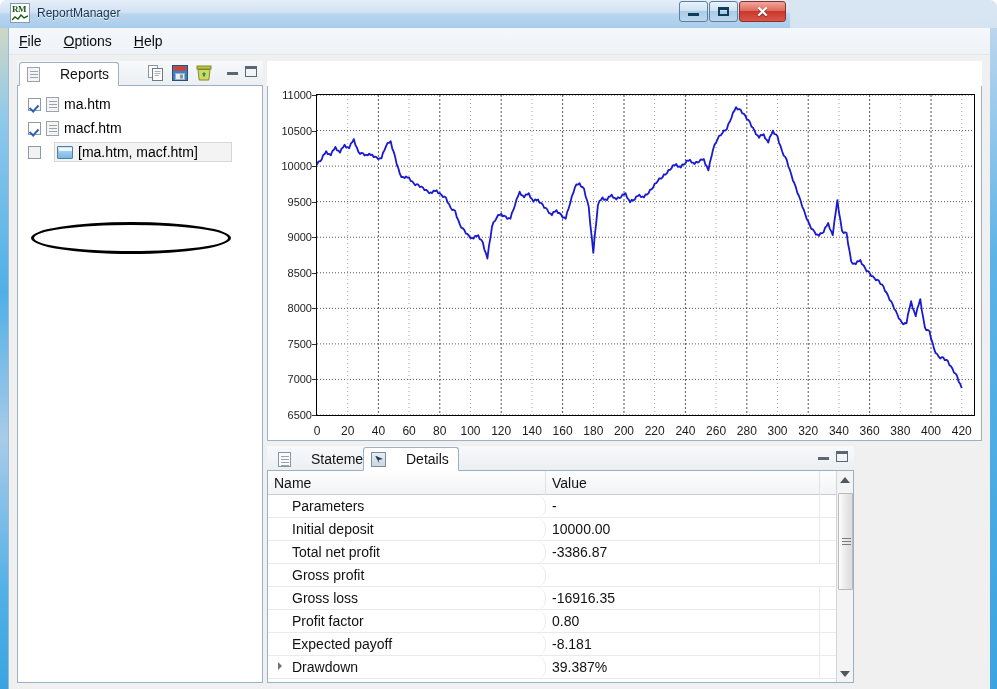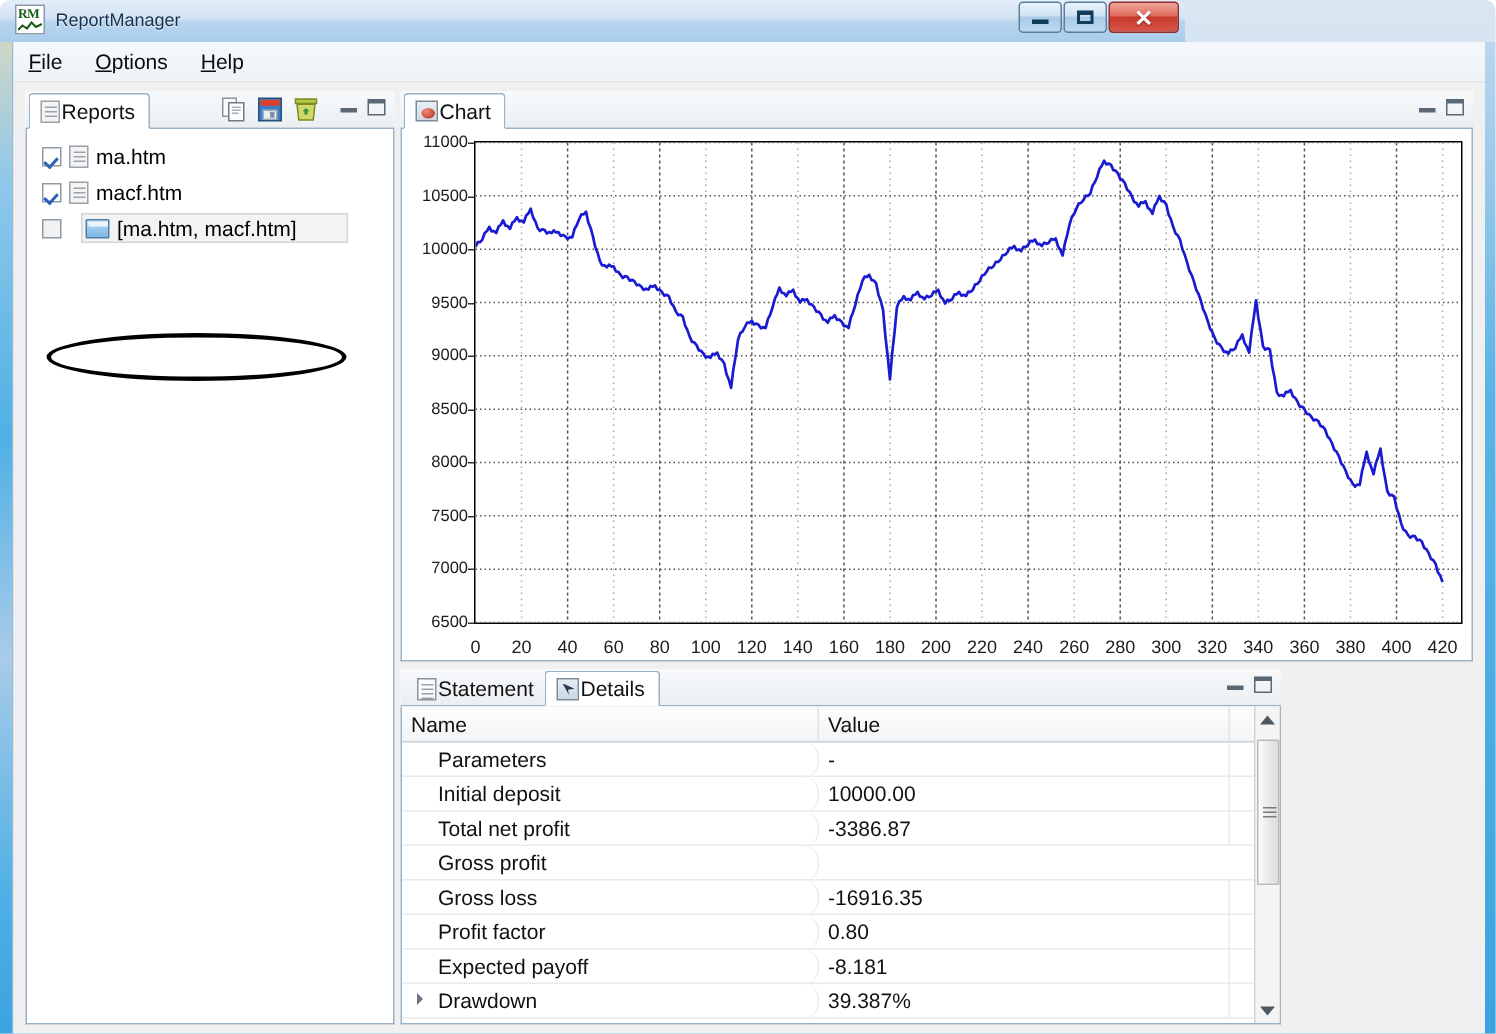--- a/index.html
+++ b/index.html
@@ -69,21 +69,21 @@
 
   
   .panel { position: absolute; background: #ffffff; }
   .panel-tabbar {
     position: absolute; left: 0; top: 0; height: 25px; width: 100%;
     background: linear-gradient(to bottom,#f7f9fb 0%, #eceff2 100%);
     border-bottom: 1px solid #9ab0c4;
   }
   .tab {
     position: absolute; top: 1px; height: 24px;
-    display: flex; align-items: center; gap: 1px; padding: 0 9px 0 7px;
+    display: flex; align-items: center; gap: 20px; padding: 0 9px 0 7px;
     font-size: 14px; color: #111; cursor: default;
   }
   .tab.active {
     background: #ffffff;
     border: 1px solid #9ab0c4; border-bottom: 1px solid #ffffff;
     border-radius: 3px 3px 0 0;
   }
   .tab.inactive { color: #111; }
   .panel-body { position: absolute; left: 0; top: 25px; right: 0; bottom: 0; background: #ffffff; border: 1px solid #9ab0c4; border-top: none; }
   .panel-ctrls { position: absolute; right: 6px; top: 5px; display: flex; gap: 7px; align-items: center; }
@@ -300,30 +300,20 @@
                 <span class="folder-icon"></span>
                 <span>[ma.htm, macf.htm]</span>
               </span>
             </div>
           </div>
           <div id="ellipse"></div>
         </div>
       </div>
 
       <div class="panel" id="chart-panel">
-        <div class="panel-tabbar">
-          <div class="tab active" style="left:2px;">
-            <span class="chart-tab-icon"></span>
-            <span>Chart</span>
-          </div>
-          <div class="panel-ctrls">
-            <span class="ctrl-min"></span>
-            <span class="ctrl-max"></span>
-          </div>
-        </div>
         <div class="panel-body">
           <div id="plot-wrap">
             <div id="ylabels">
                 <div class="ytick" style="top: 329px;">6500</div>
                 <div class="ytick-dash" style="top: 329px;"></div>
                 <div class="ytick" style="top: 293.444px;">7000</div>
                 <div class="ytick-dash" style="top: 293.444px;"></div>
                 <div class="ytick" style="top: 257.889px;">7500</div>
                 <div class="ytick-dash" style="top: 257.889px;"></div>
                 <div class="ytick" style="top: 222.333px;">8000</div>

